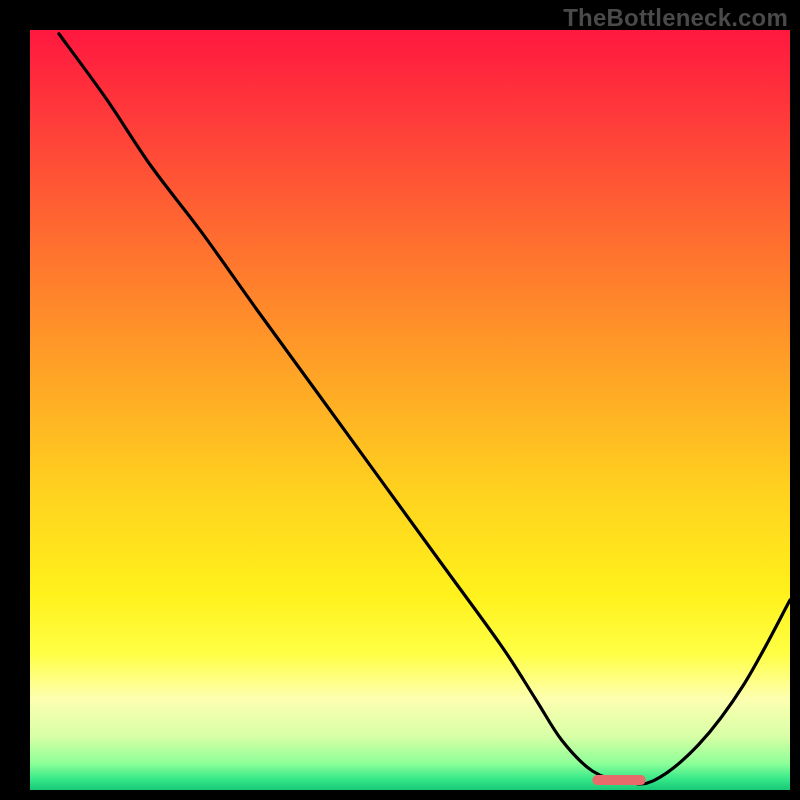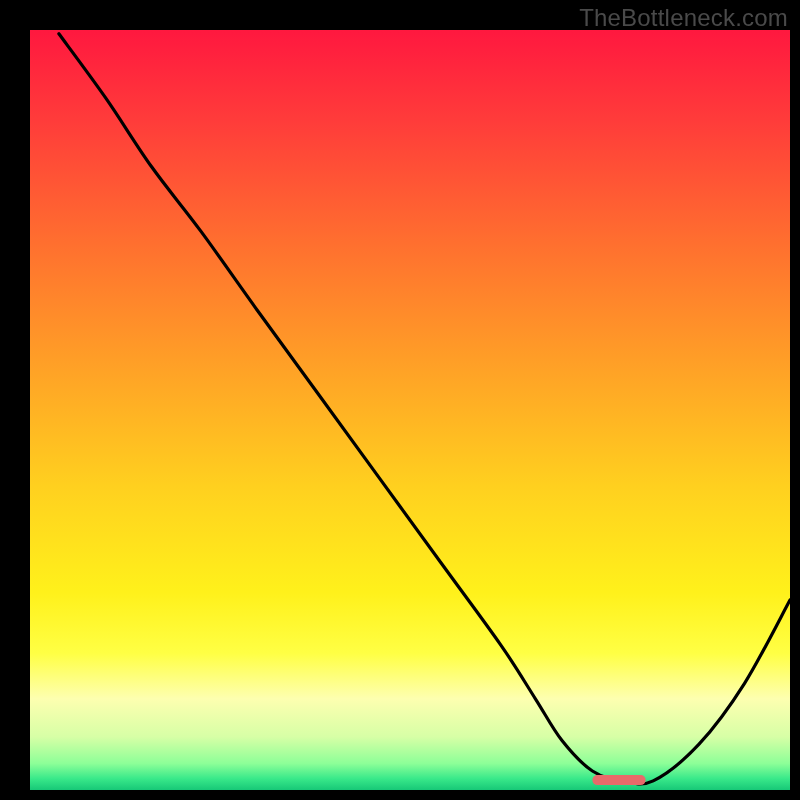--- a/index.html
+++ b/index.html
@@ -15,21 +15,21 @@
     position: relative;
     width: 800px;
     height: 800px;
   }
   .watermark {
     position: absolute;
     top: 4px;
     right: 12px;
     color: #4a4a4a;
     font-size: 24px;
-    font-weight: 400;
+    font-weight: 700;
     letter-spacing: 0.2px;
     z-index: 10;
   }
   svg {
     display: block;
   }
 </style>
 </head>
 <body>
 

